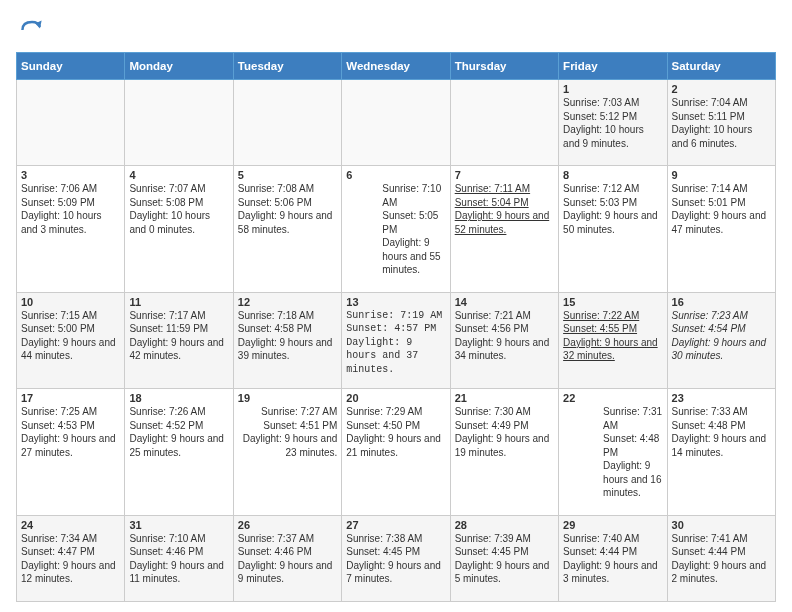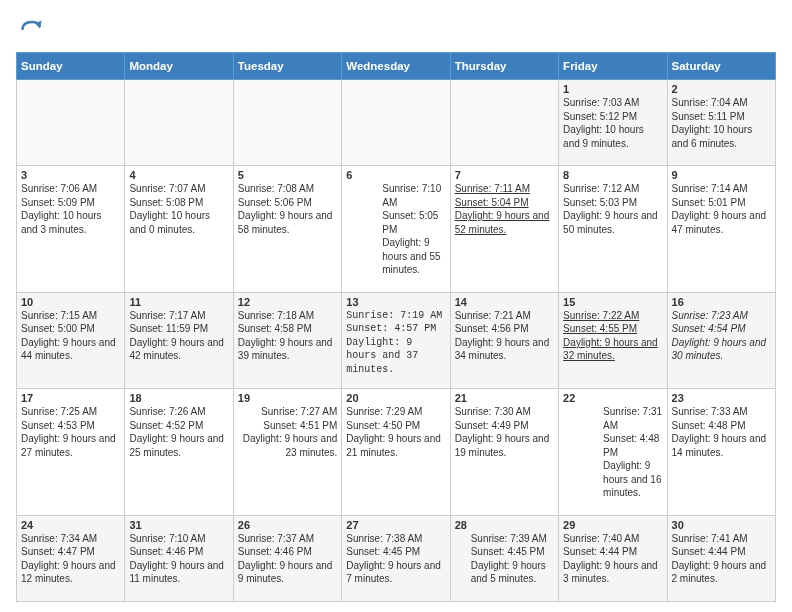--- a/index.html
+++ b/index.html
@@ -307,21 +307,21 @@
 Daylight: 9 hours and 9 minutes.</div>
           </td>
           <td>
             <span class="day-num">27</span>
             <div class="day-info" style="white-space: pre-line;">Sunrise: 7:38 AM
 Sunset: 4:45 PM
 Daylight: 9 hours and 7 minutes.</div>
           </td>
           <td>
             <span class="day-num">28</span>
-            <div class="day-info" style="white-space: pre-line; margin-left: 16px;">Sunrise: 7:39 AM
+            <div class="day-info" style="white-space: pre-line;">Sunrise: 7:39 AM
 Sunset: 4:45 PM
 Daylight: 9 hours and 5 minutes.</div>
           </td>
           <td>
             <span class="day-num">29</span>
             <div class="day-info" style="white-space: pre-line;">Sunrise: 7:40 AM
 Sunset: 4:44 PM
 Daylight: 9 hours and 3 minutes.</div>
           </td>
           <td>

